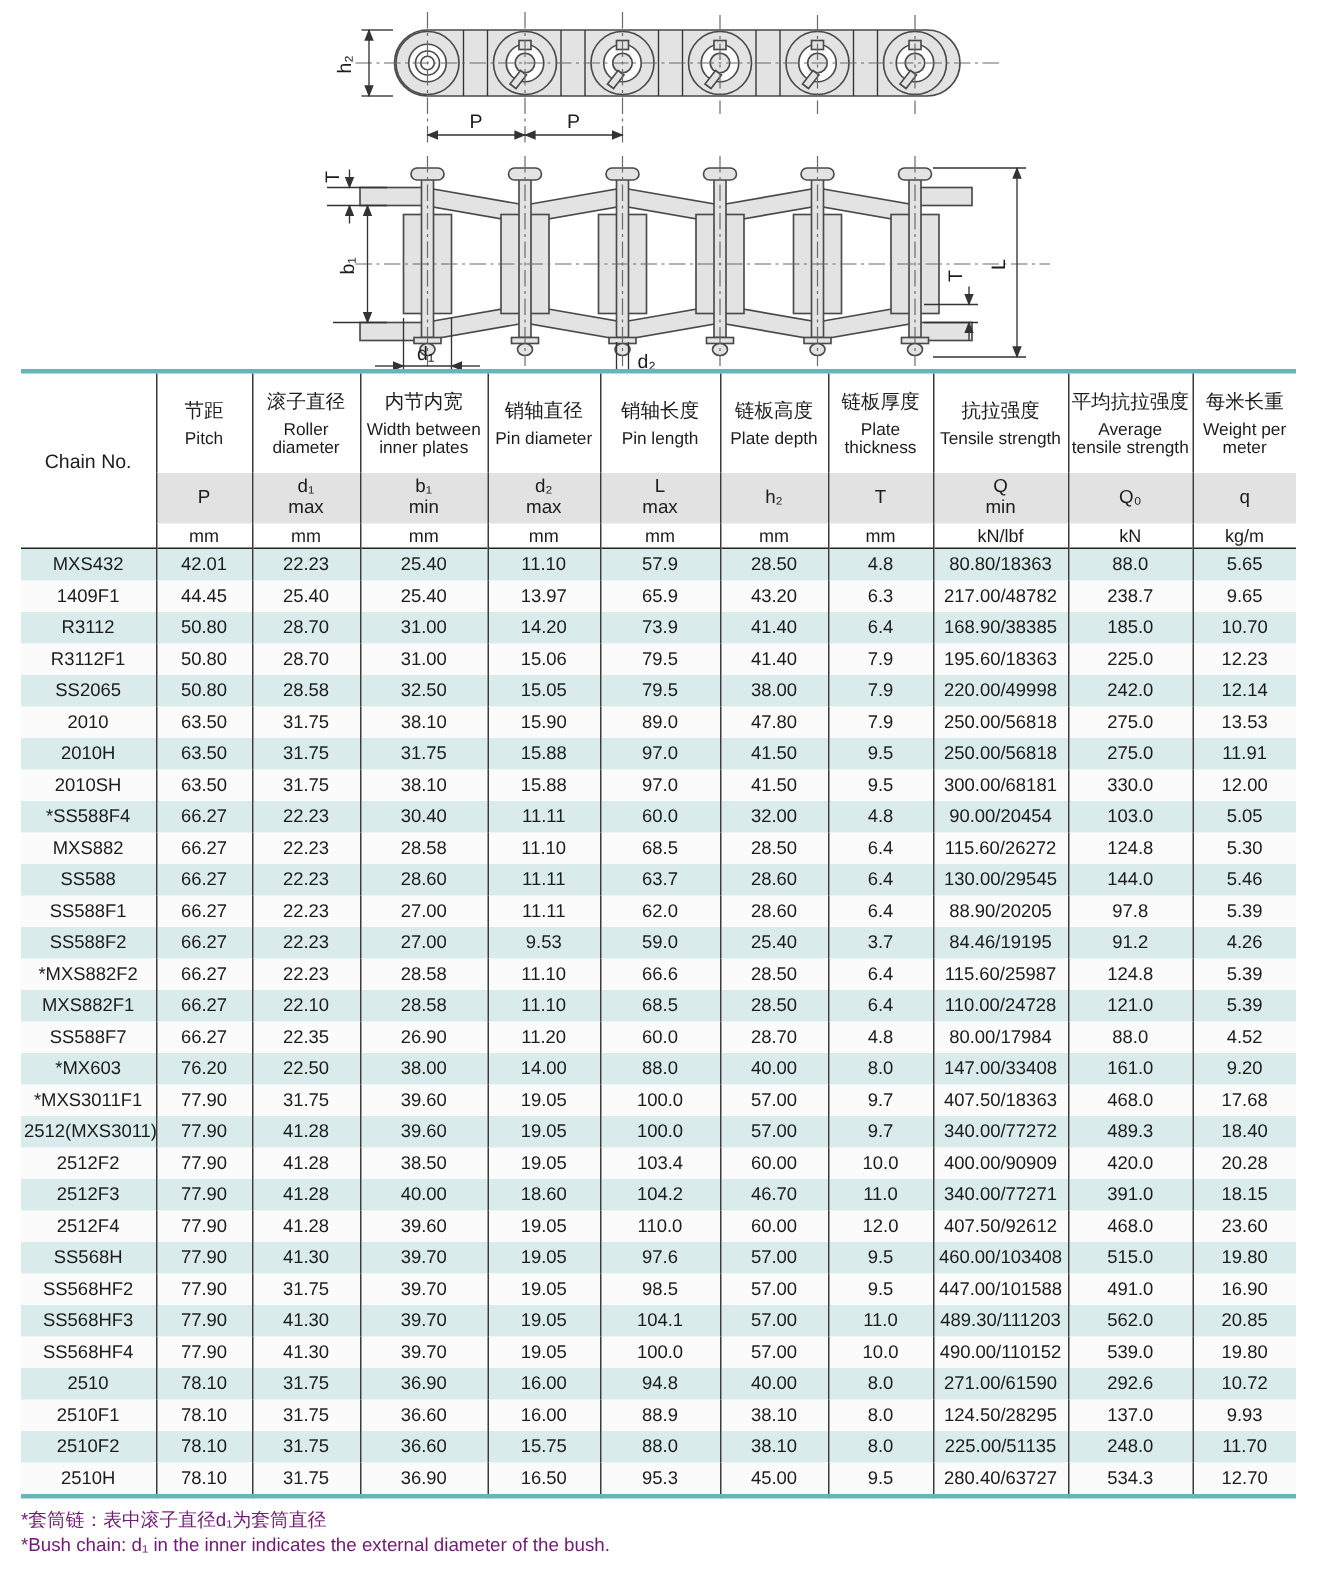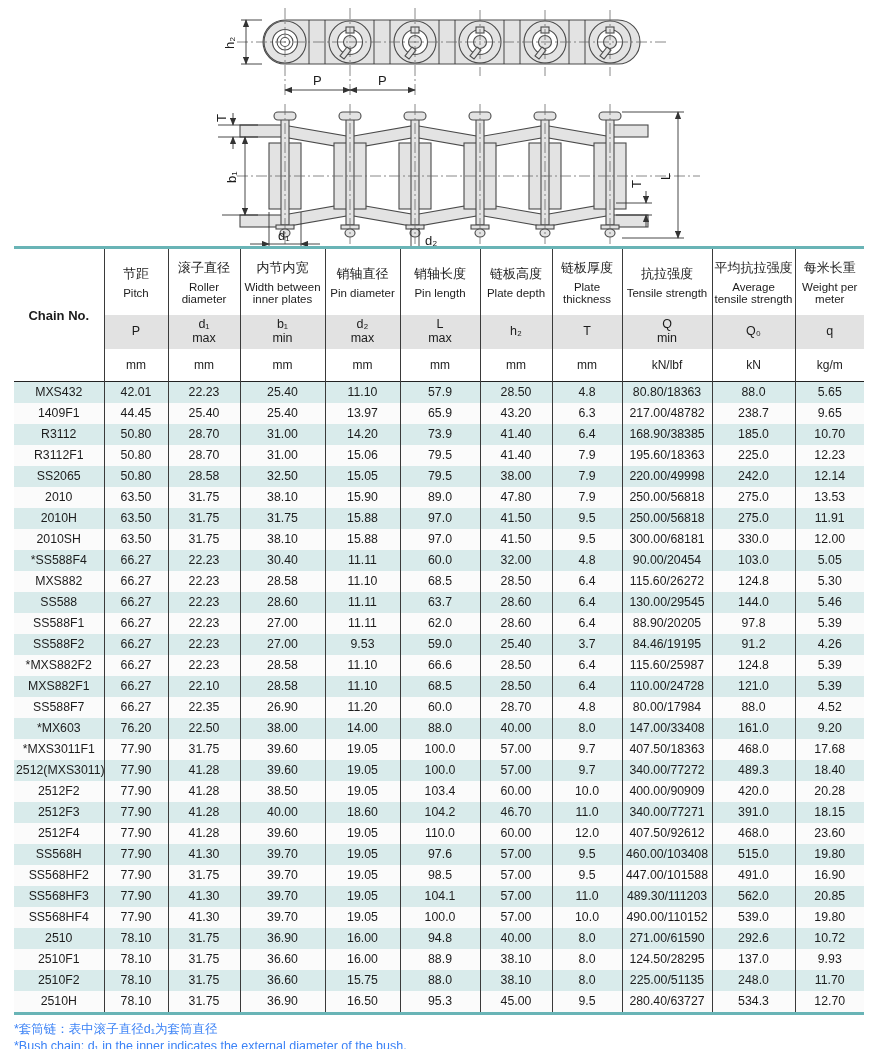--- a/index.html
+++ b/index.html
@@ -24,33 +24,33 @@
   .dimtxt{font-size:13px;}
   
   .spec-table{
     border-collapse:collapse;table-layout:fixed;width:850px;margin:0 14px;
     border-top:3px solid var(--accent);border-bottom:3px solid var(--accent);
   }
   .spec-table th,.spec-table td{
     border-left:1px solid var(--line);text-align:center;vertical-align:middle;
     padding:0 2px;overflow:hidden;
   }
-  .spec-table .chain-th{border-left:none;font-size:13px;font-weight:bold;background:#fff;}
+  .spec-table .chain-th{border-left:none;font-size:13px;font-weight:normal;background:#fff;}
   .spec-table thead{border-bottom:1.5px solid #222;}
   .name-row th{height:66px;font-weight:normal;background:#fff;}
   .name-row .cn{font-size:13px;margin-bottom:4px;}
   .name-row .en{font-size:11.5px;line-height:1.08;}
   .sym-row th{height:34px;background:#e2e2e2;font-weight:normal;font-size:12.5px;line-height:1.1;}
-  .unit-row th{height:32px;background:#fff;font-weight:normal;font-size:12px;}
+  .unit-row th{height:16px;background:#fff;font-weight:normal;font-size:12px;}
   .spec-table tbody td{height:21px;font-size:12.3px;line-height:1;}
   .spec-table tbody td:first-child{border-left:none;margin-left:15px;}
   .spec-table tbody tr:nth-child(odd){background:var(--stripe);}
   .spec-table tbody tr:nth-child(even){background:var(--even);}
   
-  .footnotes{margin:6px 0 0 14px;font-size:12.5px;line-height:1.38;color:#3b82f6;}
+  .footnotes{margin:6px 0 0 14px;font-size:12.5px;line-height:1.38;color:#701a75;}
 </style>
 </head>
 <body>
 
 <div class="diagram-wrap">
 <svg width="878" height="246" viewBox="0 0 878 246">
   <defs>
     <marker id="arr" viewBox="0 0 10 8" refX="9" refY="4" markerWidth="9" markerHeight="7" orient="auto-start-reverse">
       <path d="M0,0 L10,4 L0,8 z" fill="#333"></path>
     </marker>

